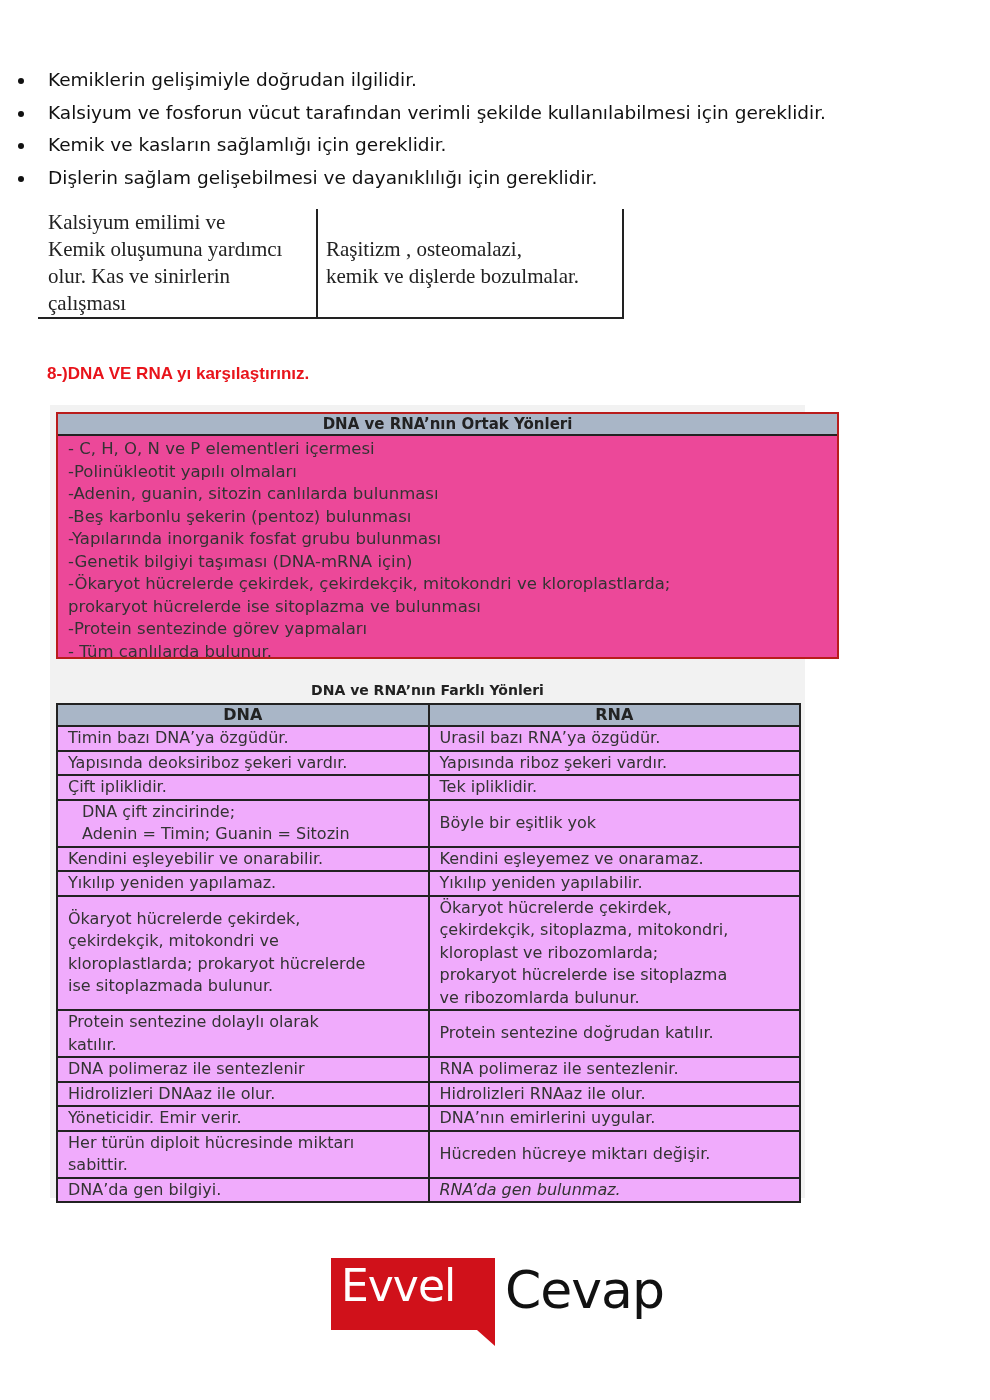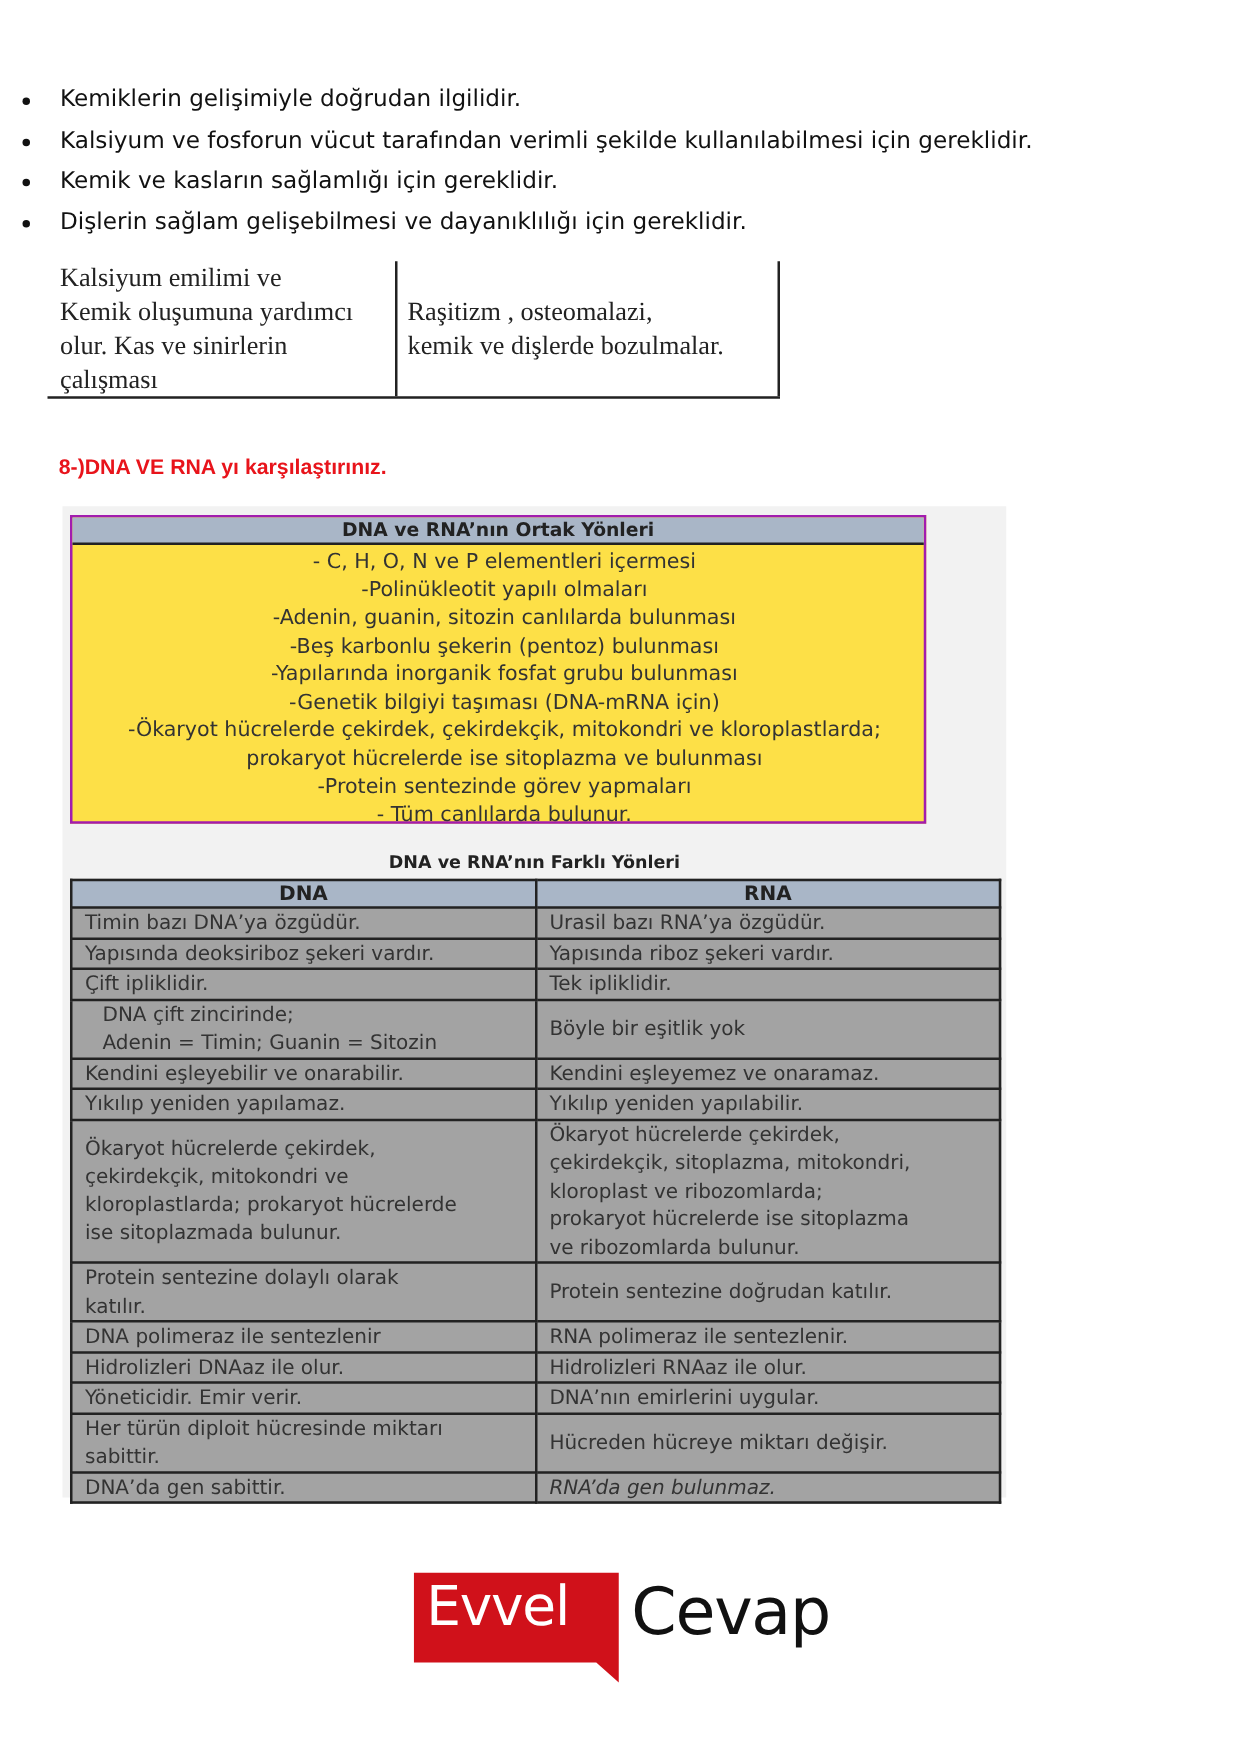--- a/index.html
+++ b/index.html
@@ -29,39 +29,39 @@
 
   .question {
     position: absolute; left: 47px; top: 364px;
     font-family: "Liberation Sans", sans-serif; font-weight: bold; font-size: 17px; color: #e8141b;
   }
 
   .img-block {
     position: absolute; left: 50px; top: 405px; width: 755px; height: 793px; background: #f2f2f2;
   }
   .common {
-    position: absolute; left: 6px; top: 7px; width: 685px; height: 247px;
-    border: 2px solid #a21caf; background: #fde047; box-sizing: border-box;
+    position: absolute; left: 6px; top: 7px; width: 783px; height: 247px;
+    border: 2px solid #b91c1c; background: #ec4899; box-sizing: border-box;
   }
   .common .head {
     height: 20px; background: #a9b6c7; border-bottom: 2px solid #222; text-align: center;
     font-family: "DejaVu Sans", sans-serif; font-size: 15px; font-weight: bold; color: #222; line-height: 20px;
   }
-  .common ul { margin: 0; padding: 2px 0 0 10px; list-style: none; text-align: center; }
+  .common ul { margin: 0; padding: 2px 0 0 10px; list-style: none; }
   .common li {
     font-family: "DejaVu Sans", sans-serif; font-size: 16.5px; color: #333; height: 22.5px; line-height: 22px; white-space: nowrap;
   }
 
   .diff-title {
     position: absolute; left: 0; top: 277px; width: 755px; text-align: center;
     font-family: "DejaVu Sans", sans-serif; font-weight: bold; font-size: 14px; color: #222;
   }
   .diff {
     position: absolute; left: 6px; top: 298px; width: 745px; border-collapse: collapse;
-    font-family: "DejaVu Sans", sans-serif; font-size: 16px; color: #333; background: #a3a3a3;
+    font-family: "DejaVu Sans", sans-serif; font-size: 16px; color: #333; background: #f0abfc;
   }
   .diff th {
     background: #a9b6c7; border: 2px solid #222; height: 20px; padding: 0; font-weight: bold; font-size: 16px; color: #222; line-height: 20px;
   }
   .diff td {
     border: 2px solid #222; padding: 0 10px; vertical-align: middle; line-height: 22.5px; width: 50%;
   }
 </style>
 </head>
 <body>
@@ -167,21 +167,21 @@
         <tr>
           <td style="white-space: pre-line; margin-top: 42px;">Yöneticidir. Emir verir.</td>
           <td style="white-space: pre-line;">DNA’nın emirlerini uygular.</td>
         </tr>
         <tr>
           <td style="white-space: pre-line;">Her türün diploit hücresinde miktarı
 sabittir.</td>
           <td style="white-space: pre-line; border-radius: 13px;">Hücreden hücreye miktarı değişir.</td>
         </tr>
         <tr>
-          <td style="white-space: pre-line;">DNA’da gen sabittir.</td>
+          <td style="white-space: pre-line;">DNA’da gen bilgiyi.</td>
           <td style="white-space: pre-line; font-style: italic;">RNA’da gen bulunmaz.</td>
         </tr>
       </tbody>
   </table>
 </div>
 
 <div style="position:absolute; left:331px; top:1258px; width:340px; height:90px;">
   <svg width="340" height="90" viewBox="0 0 340 90">
     <path id="logo-bubble" d="M0 0 H164 V72 H164 V88 L146 72 H0 Z" fill="#d0111a"></path>
   </svg>

